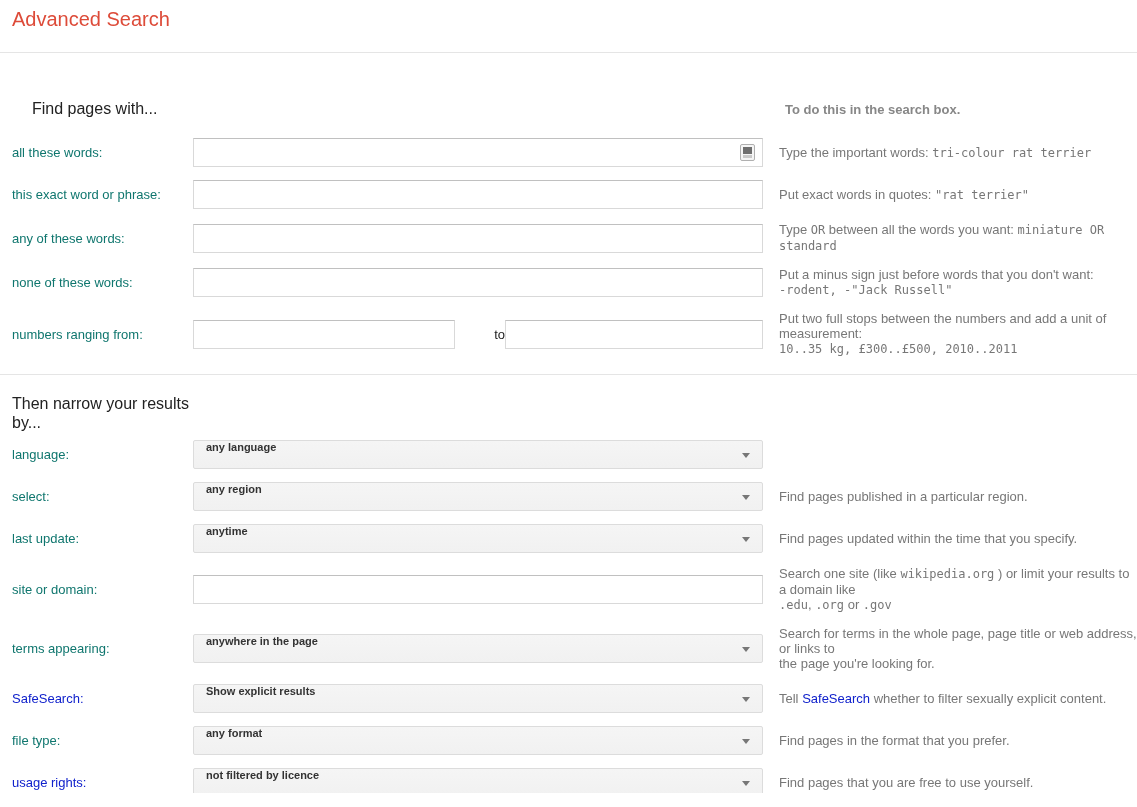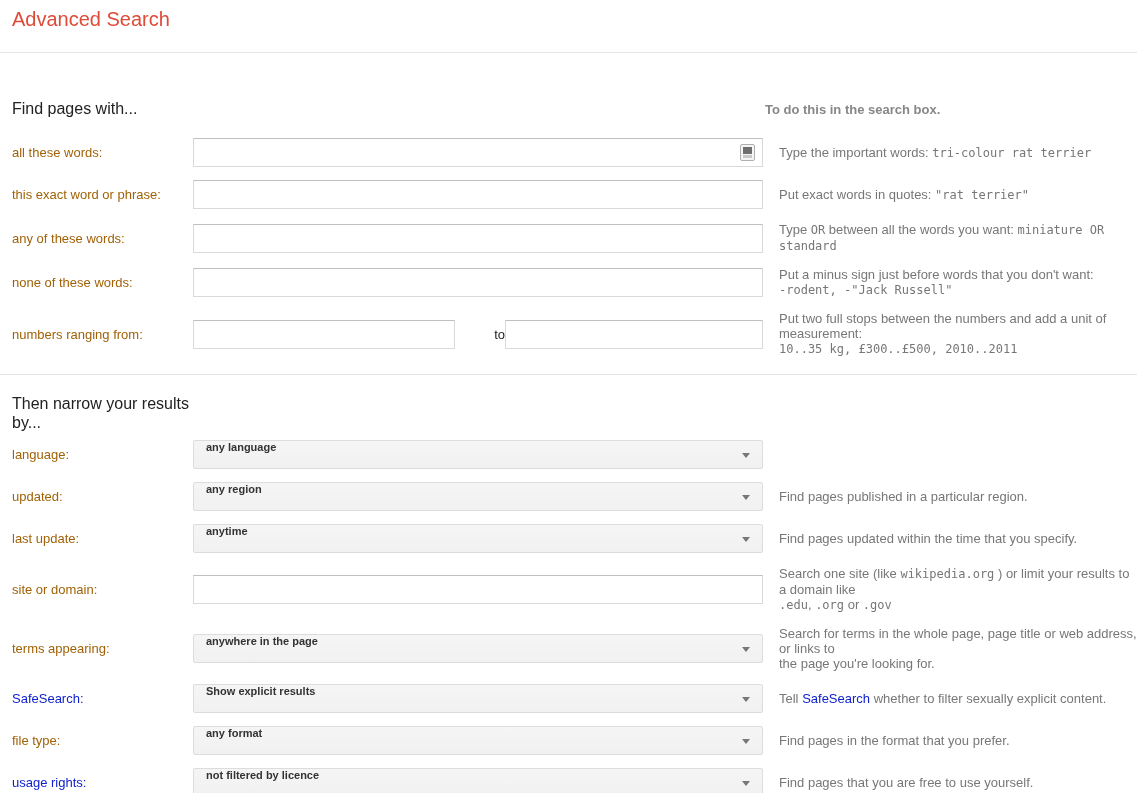--- a/index.html
+++ b/index.html
@@ -8,29 +8,29 @@
   .page { position:relative; width:1137px; height:793px; background:#fff; overflow:hidden; }
 
   
   .header { padding:7px 0 0 12px; height:53px; border-bottom:1px solid #e5e5e5; }
   .title { font-size:20px; line-height:24px; color:#dd4b39; font-weight:normal; }
 
   .content { padding-left:12px; }
 
   
   .head-row { display:flex; align-items:baseline; margin-top:46px; margin-bottom:20px; }
-  .sec-h { font-size:16px; line-height:19px; color:#222; font-weight:normal; }
+  .sec-h { font-size:16px; line-height:19px; color:#222; font-weight:normal;margin-left:20px; }
   .head-row .sec-h { flex:0 0 751px; }
   .hint-head { font-size:13px; font-weight:bold; color:#878787; padding-left:2px; }
 
   .narrow-h { width:195px; margin:19px 0 8px 0; }
 
   
   .row { display:flex; align-items:center; min-height:29px; margin-bottom:13px; }
-  .lbl { flex:0 0 181px; font-size:13px; color:#a16207; }
+  .lbl { flex:0 0 181px; font-size:13px; color:#0f766e; }
   a.lbl, .hint a { color:#1122cc; text-decoration:none; cursor:pointer; }
   .field { flex:0 0 570px; position:relative; }
   .hint { width:480px; padding-left:16px; font-size:13px; line-height:15px; color:#777; }
   .hint .mono { font-family:"DejaVu Sans Mono", monospace; font-size:12px; }
 
   input.txt {
     width:100%; height:29px; border:1px solid #d9d9d9; border-top-color:#c0c0c0;
     background:#fff; font-size:13px; font-family:"Liberation Sans", sans-serif;
     padding:0 8px; outline:none;
   }
@@ -132,21 +132,21 @@
       <div class="lbl">language:</div>
       <div class="field">
         <div class="select">
           <span>any language</span>
           <span class="caret"></span>
         </div>
       </div>
     </div>
 
     <div class="row">
-      <div class="lbl">updated:</div>
+      <div class="lbl">select:</div>
       <div class="field">
         <div class="select">
           <span>any region</span>
           <span class="caret"></span>
         </div>
       </div>
       <div class="hint"><span>Find pages published in a particular region.</span></div>
     </div>
 
     <div class="row">

